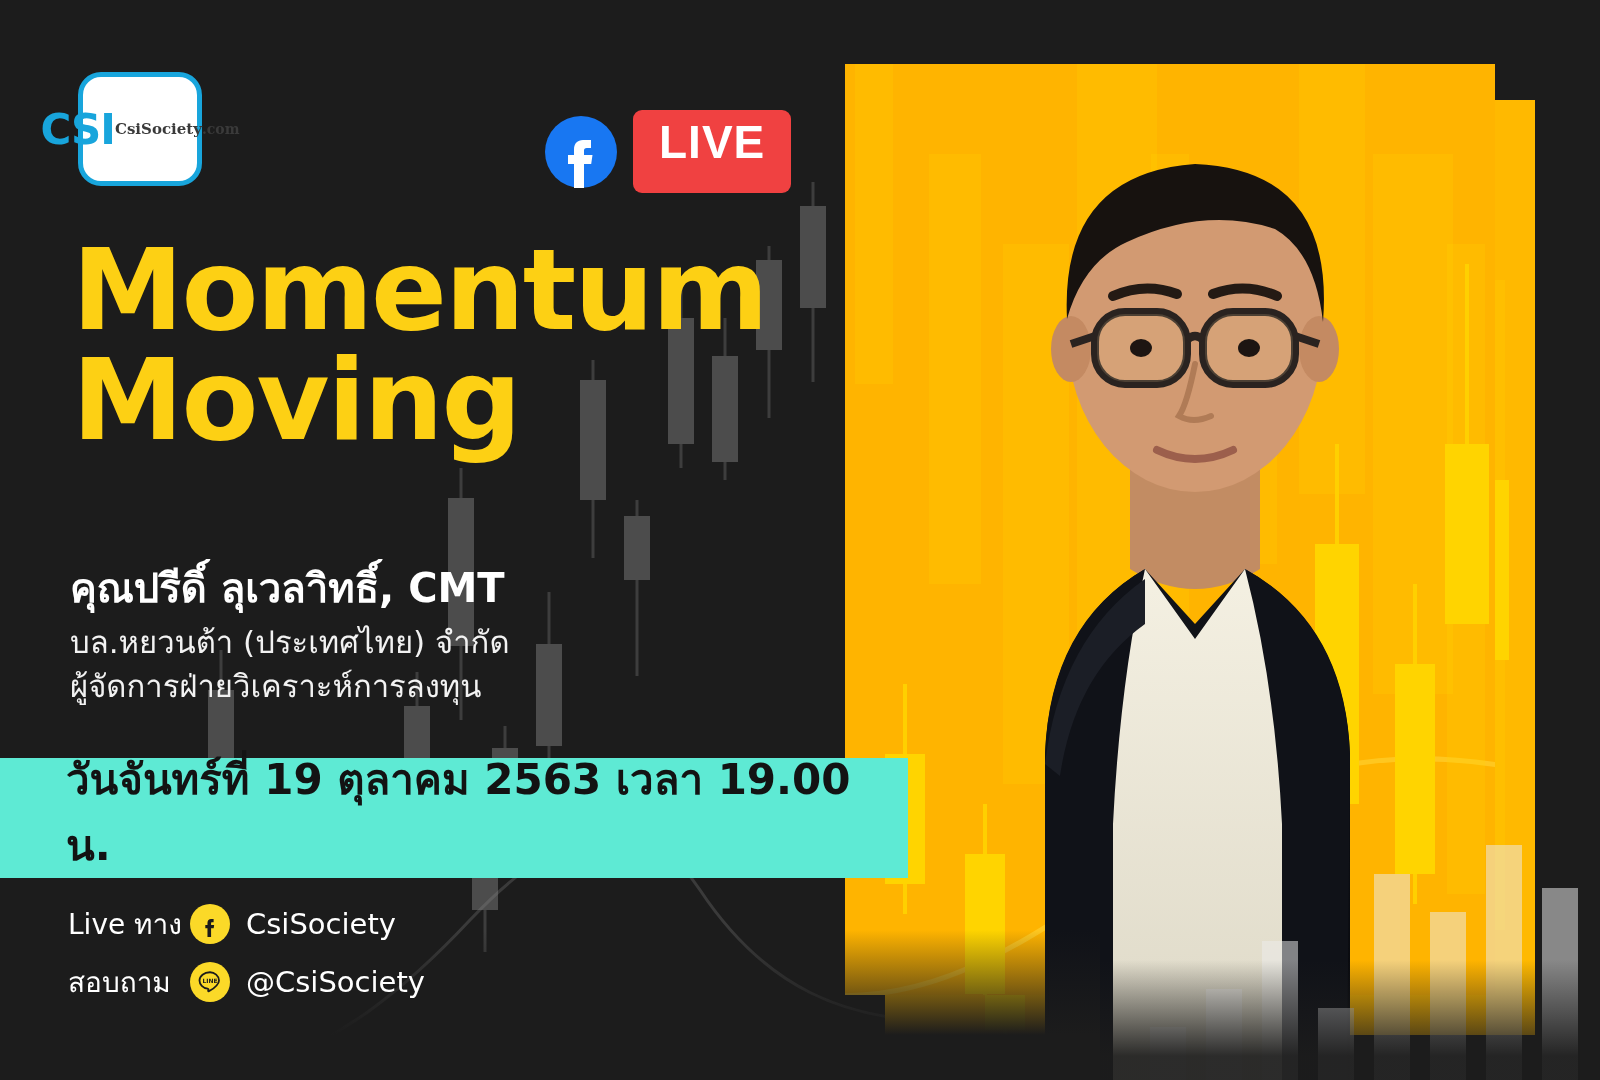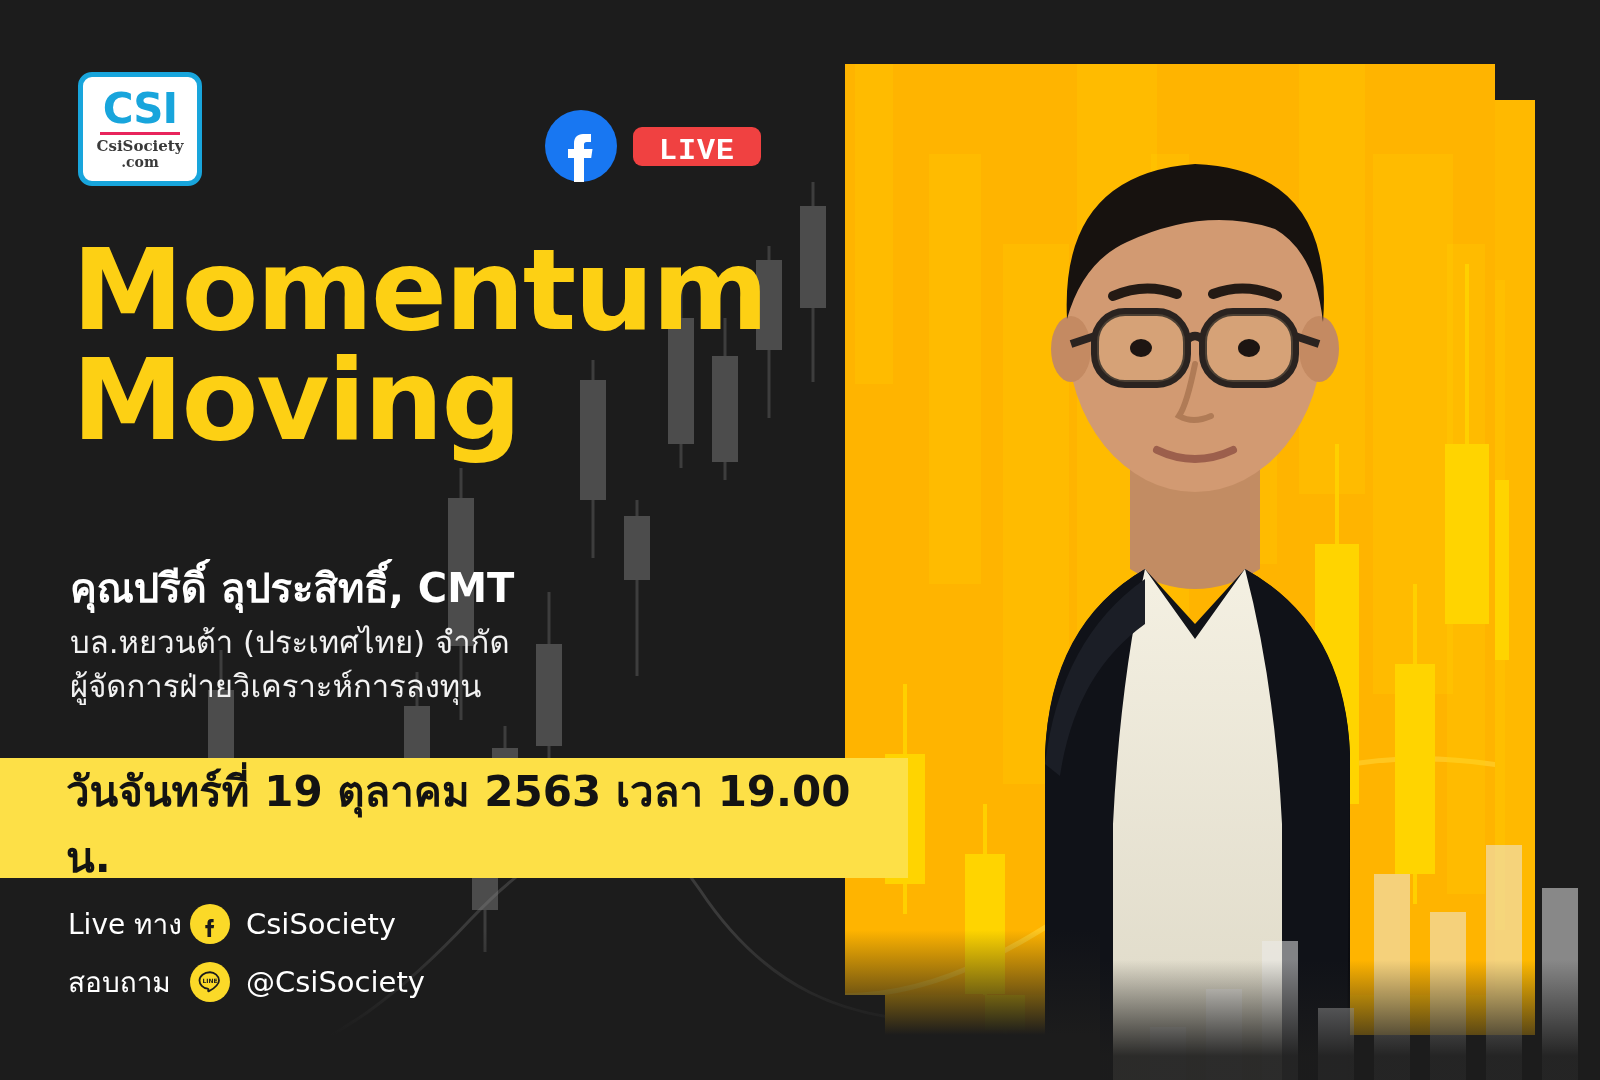--- a/index.html
+++ b/index.html
@@ -28,22 +28,22 @@
   }
 
   .bg-curve { position: absolute; left: 0; bottom: -20px; width: 980px; height: 330px; opacity: .5; }
 
   
   .logo {
     position: absolute; left: 78px; top: 72px;
     width: 124px; height: 114px;
     background: #ffffff;
     border: 5px solid #18a5dc;
-    border-radius: 14px;
-    display: flex; flex-direction: column;
+    border-radius: 23px;
+    display: flex; flex-direction: row;
     align-items: center; justify-content: center;
     padding-top: 2px;
   }
   .logo-csi {
     font-family: "DejaVu Sans", sans-serif;
     font-weight: 700; font-size: 42px; letter-spacing: -1px;
     color: #18a5dc; line-height: .95;
   }
   .logo-rule { width: 80px; height: 3px; background: #e8245c; margin: 3px 0 3px; }
   .logo-sub {
@@ -61,23 +61,23 @@
     display: flex; align-items: center; gap: 16px;
   }
   .fb-circle {
     width: 72px; height: 72px; border-radius: 50%;
     background: #1877f2; position: relative;
   }
   .fb-circle svg { position: absolute; left: 0; top: 0; }
   .live-pill {
     background: #f04141; color: #fff;
     border-radius: 9px;
-    padding: 9px 26px 0;
-    font-family: Liberation Mono, monospace;
-    font-weight: 700; font-size: 30px; letter-spacing: 1px;
+    padding: 9px 26px 28px;
+    font-family: Liberation Sans, sans-serif;
+    font-weight: 700; font-size: 46px; letter-spacing: 1px;
     line-height: 1;
   }
 
   
   .headline {
     position: absolute; left: 72px; top: 236px;
     color: #ffd породження;
   }
   .headline-line {
     font-family: "DejaVu Sans", "Liberation Sans", sans-serif;
@@ -98,22 +98,22 @@
     position: absolute; left: 70px; top: 620px;
     font-family: "DejaVu Sans", sans-serif;
     font-weight: 400; font-size: 31px; color: #f2f2f2;
     line-height: 1.42;
   }
 
   
   .date-banner {
     position: absolute; left: 0; top: 758px;
     width: 908px; height: 120px;
-    background: #fde047;
-    display: flex; align-items: flex-start;
+    background: #5eead4;
+    display: flex; align-items: flex-end;
   }
   .date-text {
     margin-left: 66px;
     font-family: "DejaVu Sans", sans-serif;
     font-weight: 700; font-size: 42px; color: #131313;
     letter-spacing: 0px;
   }
 
   
   .contacts { position: absolute; left: 68px; top: 895px; }
@@ -410,21 +410,21 @@
       </svg>
     </div>
     <div class="live-pill">LIVE</div>
   </div>
 
   <div class="headline">
     <div class="headline-line">Momentum</div>
     <div class="headline-line">Moving</div>
   </div>
 
-  <div class="speaker-name">คุณปรีดิ์ ลุประสิทธิ์, CMT</div>
+  <div class="speaker-name">คุณปรีดิ์ ลุเวลาิทธิ์, CMT</div>
   <div class="speaker-role">
     <div>บล.หยวนต้า (ประเทศไทย) จำกัด</div>
     <div>ผู้จัดการฝ่ายวิเคราะห์การลงทุน</div>
   </div>
 
   <div class="date-banner">
     <div class="date-text">วันจันทร์ที่ 19 ตุลาคม 2563 เวลา 19.00 น.</div>
   </div>
 
   <div class="contacts">

